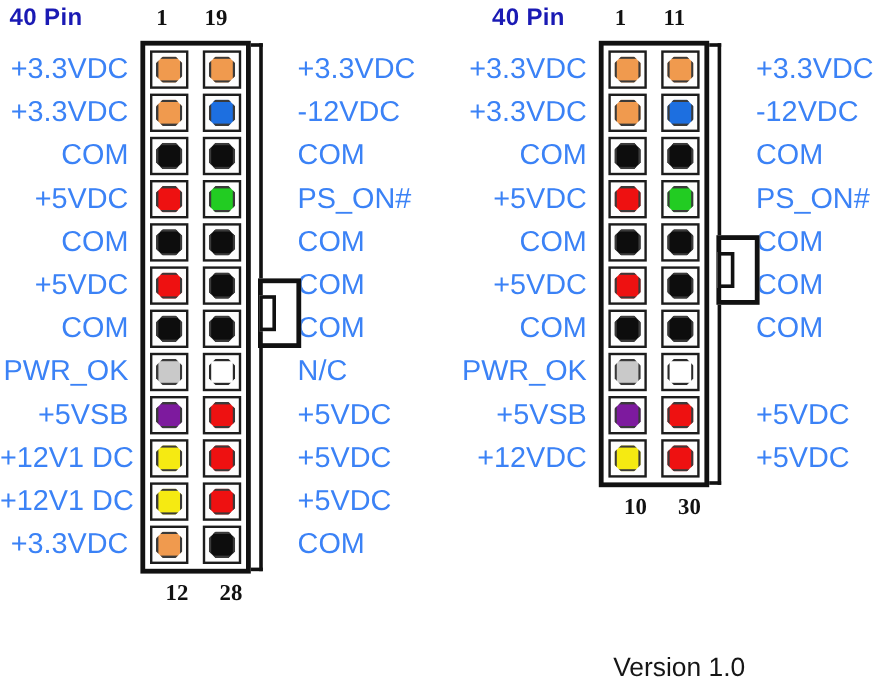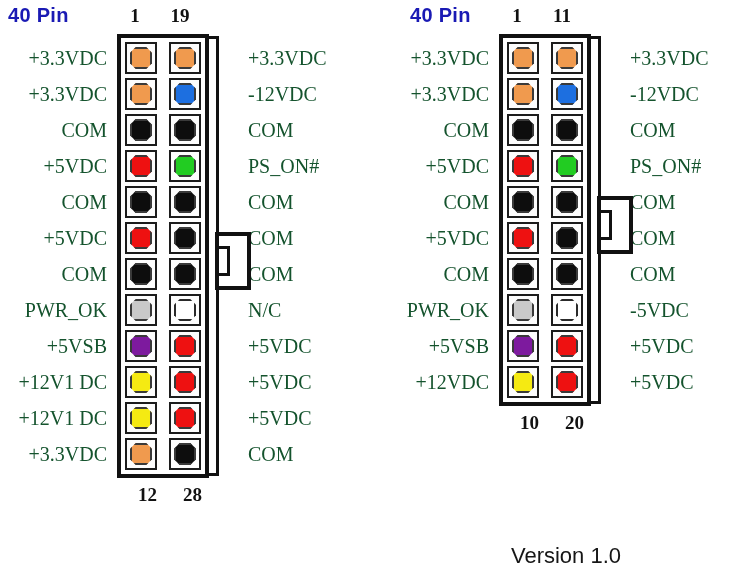--- a/index.html
+++ b/index.html
@@ -110,23 +110,23 @@
     border: 2px solid #3a3a3a;
     clip-path: polygon(26% 0%, 74% 0%, 100% 26%, 100% 74%, 74% 100%, 26% 100%, 0% 74%, 0% 26%);
   }
   .socket.outline-only {
     border-color: #2a2a2a;
   }
 
   
   .wire-label {
     position: absolute;
-    font-family: Liberation Serif, serif;
-    font-size: 20px;
-    color: #14532d;
+    font-family: Liberation Sans, sans-serif;
+    font-size: 24px;
+    color: #3b82f6;
     line-height: 36px;
     height: 36px;
     white-space: nowrap;
   }
   .wire-label.left  { text-align: right; }
   .wire-label.right { text-align: left; }
 
   
   .bottom-number {
     position: absolute;
@@ -302,21 +302,20 @@
     <div class="wire-label right" style="left: 262px; width: 106px; top: 112px;">COM</div>
     <div class="wire-label left" style="left: 0px; width: 121px; top: 148px;">+5VDC</div>
     <div class="wire-label right" style="left: 262px; width: 106px; top: 148px;">PS_ON#</div>
     <div class="wire-label left" style="left: 0px; width: 121px; top: 184px;">COM</div>
     <div class="wire-label right" style="left: 262px; width: 106px; top: 184px;">COM</div>
     <div class="wire-label left" style="left: 0px; width: 121px; top: 220px;">+5VDC</div>
     <div class="wire-label right" style="left: 262px; width: 106px; top: 220px;">COM</div>
     <div class="wire-label left" style="left: 0px; width: 121px; top: 256px;">COM</div>
     <div class="wire-label right" style="left: 262px; width: 106px; top: 256px;">COM</div>
     <div class="wire-label left" style="left: 0px; width: 121px; top: 292px;">PWR_OK</div>
-    <div class="wire-label right" style="left: 262px; width: 106px; top: 292px;">-5VDC</div>
     <div class="wire-label left" style="left: 0px; width: 121px; top: 328px;">+5VSB</div>
     <div class="wire-label right" style="left: 262px; width: 106px; top: 328px;">+5VDC</div>
     <div class="wire-label left" style="left: 0px; width: 121px; top: 364px;">+12VDC</div>
     <div class="wire-label right" style="left: 262px; width: 106px; top: 364px;">+5VDC</div>
     <div class="pin-grid" style="left: 136px; top: 40px; width: 82px; height: 360px;">
       <div class="pin-row">
         <div class="pin-cell left-col">
           <div class="socket" style="background: rgb(240, 154, 78);"></div>
         </div>
         <div class="pin-cell right-col">
@@ -390,15 +389,15 @@
       <div class="pin-row">
         <div class="pin-cell left-col">
           <div class="socket" style="background: rgb(245, 234, 18);"></div>
         </div>
         <div class="pin-cell right-col">
           <div class="socket" style="background: rgb(238, 17, 17);"></div>
         </div>
       </div>
     </div>
     <div class="bottom-number" style="left: 127px; top: 412px;">10</div>
-    <div class="bottom-number" style="left: 172px; top: 412px;">20</div>
+    <div class="bottom-number" style="left: 172px; top: 412px;">30</div>
     <div class="version-label" style="left: 78px; top: 543px;">Version 1.0</div>
   </div>
 
 </body></html>

